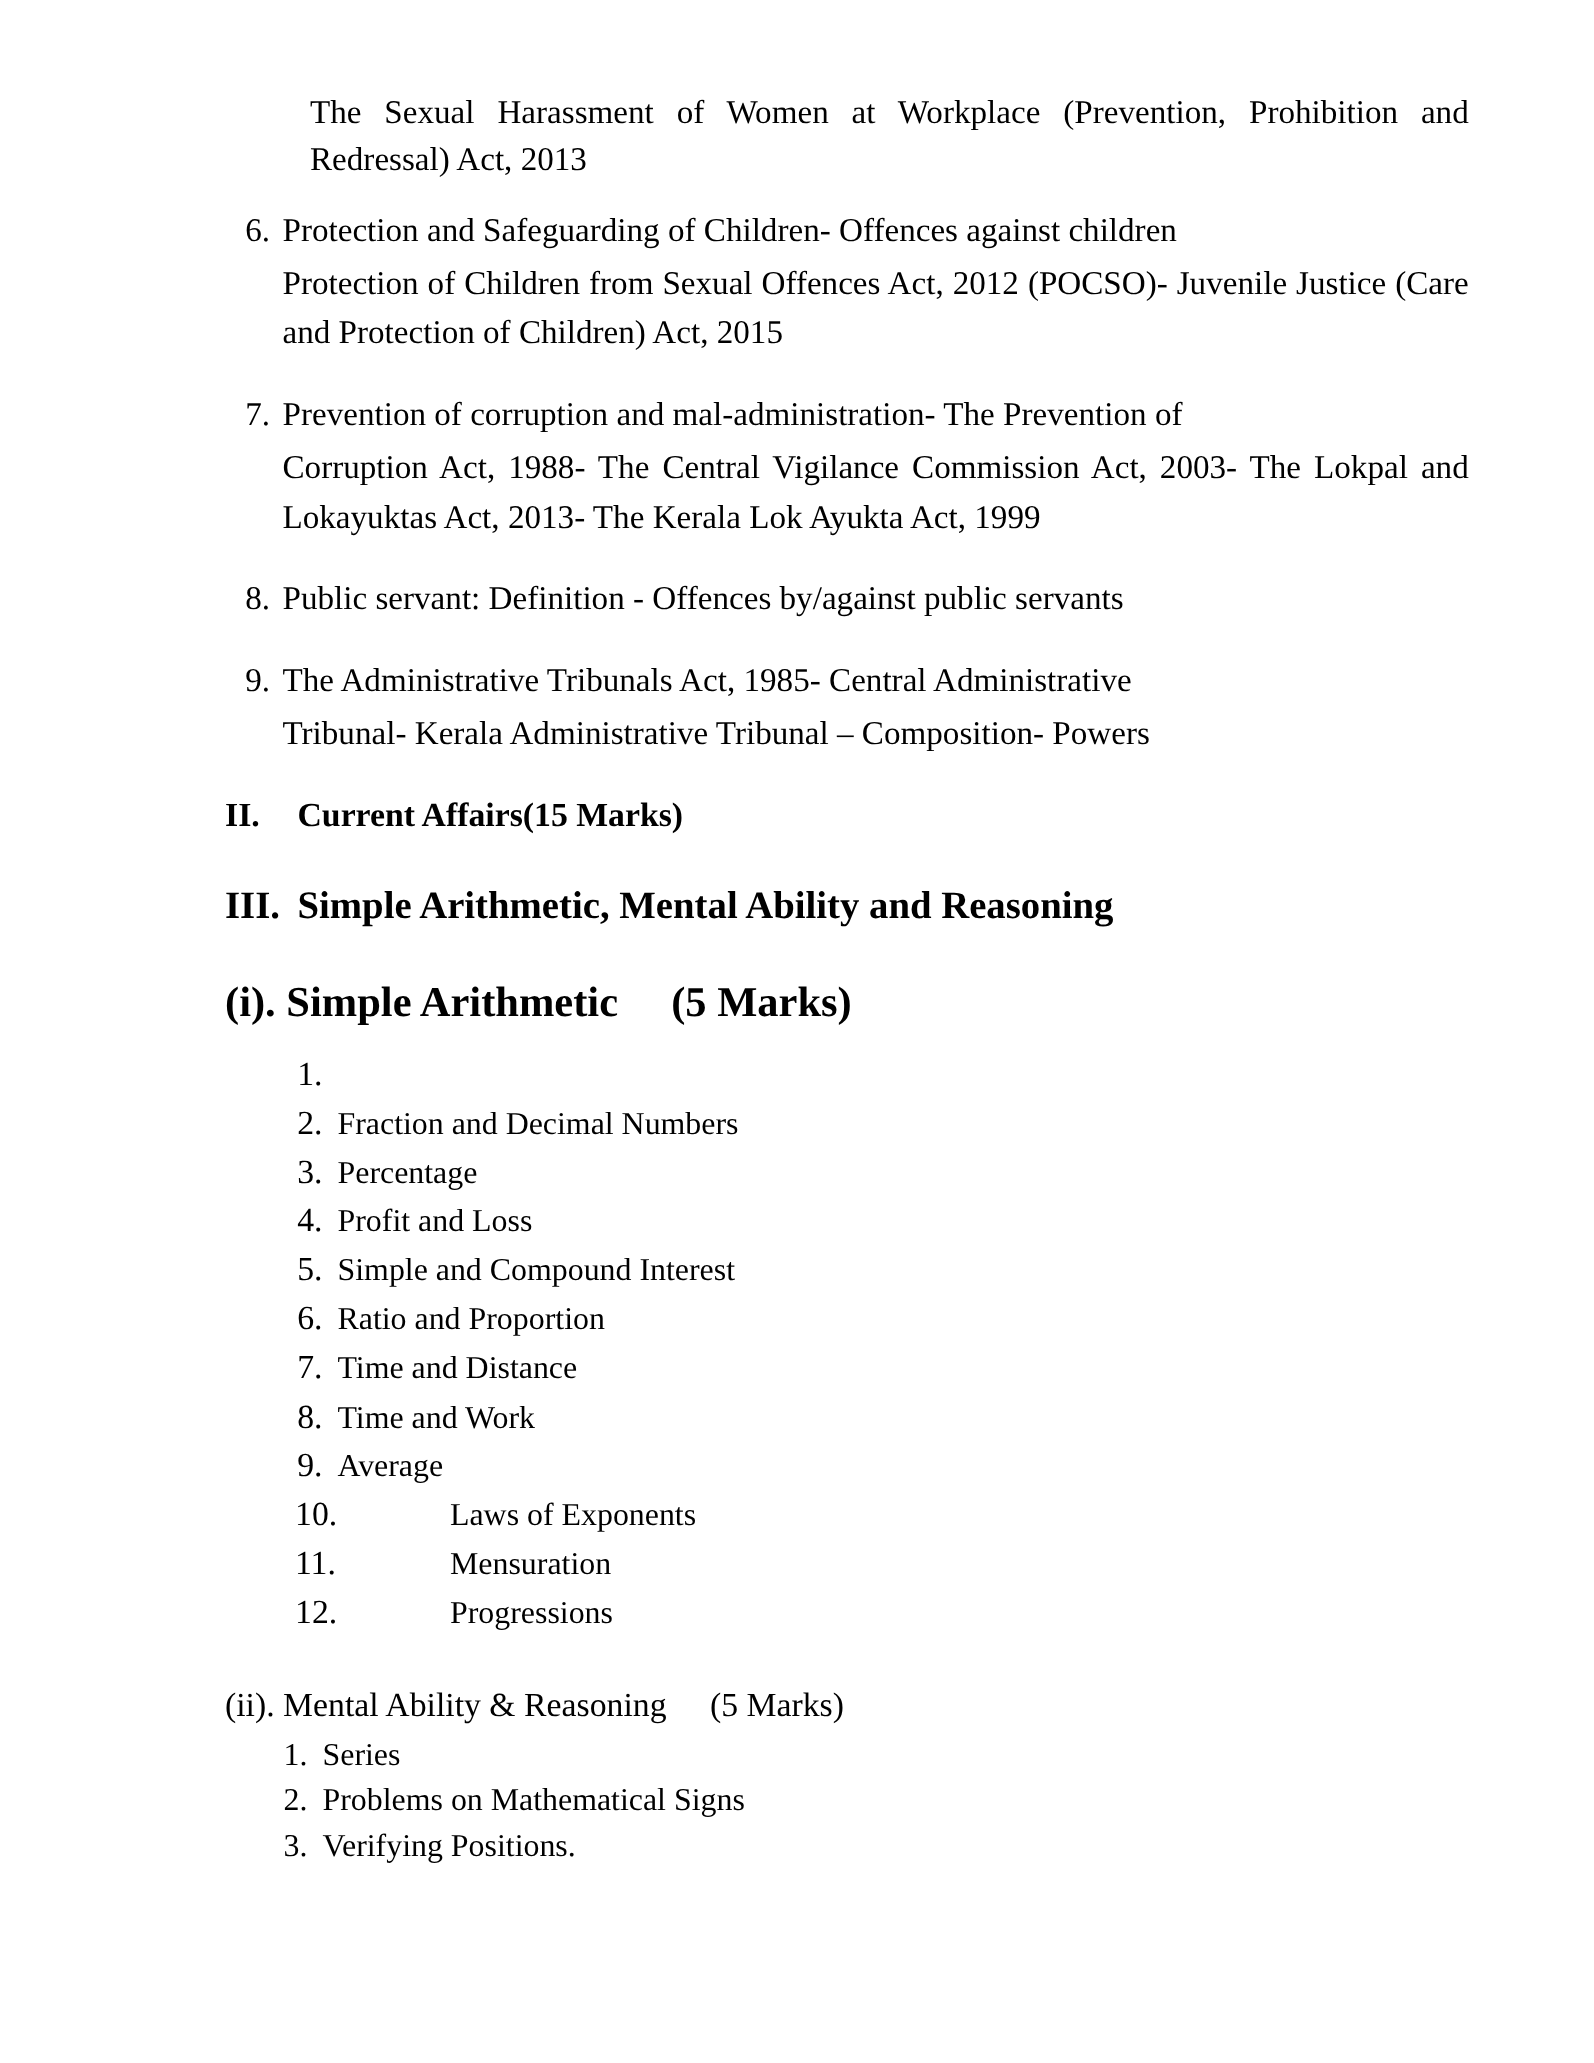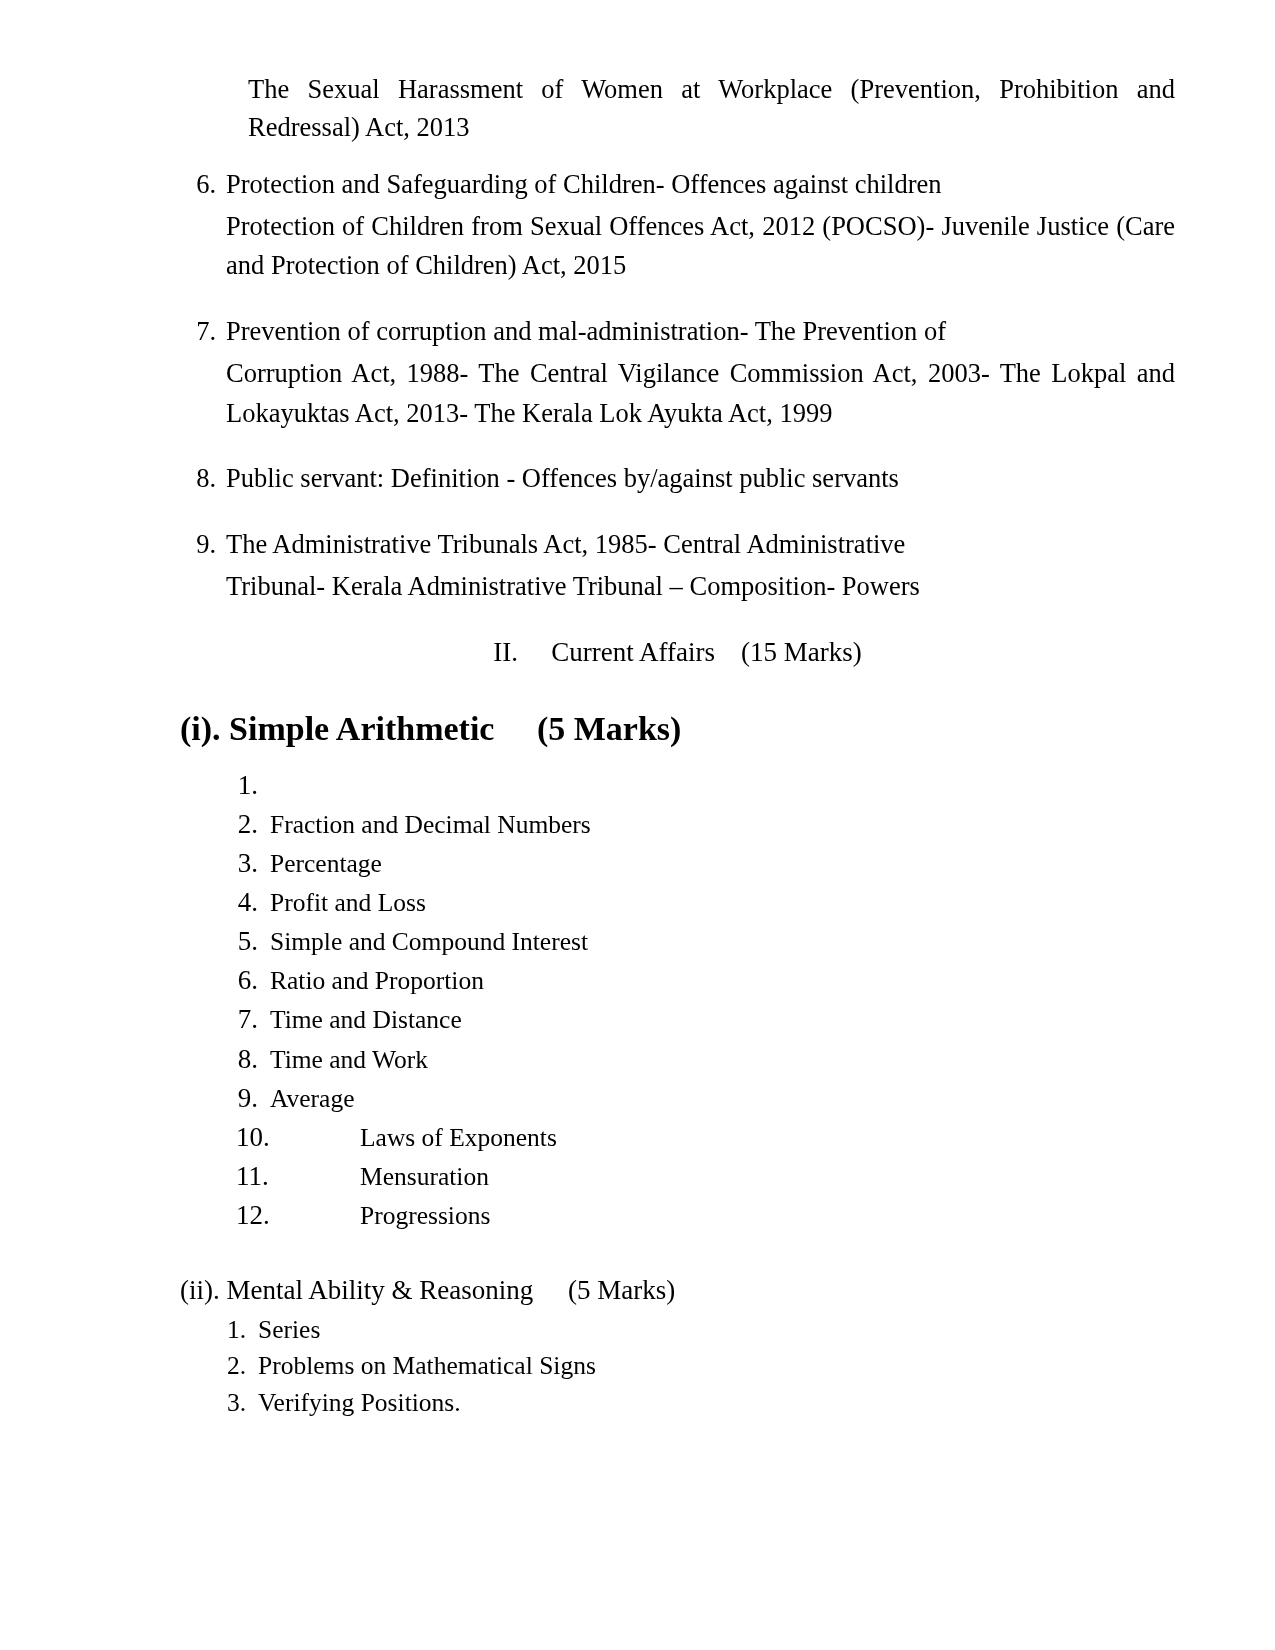--- a/index.html
+++ b/index.html
@@ -53,44 +53,42 @@
   .just {
     text-align: justify;
     text-justify: inter-word;
   }
   .first-line-just {
     text-align: justify;
     text-justify: inter-word;
     margin-bottom: 2px;
   }
   .roman-head {
-    font-weight: normal;
+    font-weight: bold;
     font-size: 27px;
     margin: 30px 0 0 0;
     display: flex;
-    justify-content: center;
   }
   .roman-head .rnum {
     width: 58px;
     flex: 0 0 58px;
   }
   .roman-head.big {
     font-size: 31px;
     margin-top: 38px;
   }
   .sub-head {
     font-weight: bold;
     font-size: 34px;
     margin: 42px 0 18px 0;
   }
   .sub-head .marks {
     margin-left: 34px;
   }
   .roman-head .marks {
-    margin-left: 26px;
   }
   .arith-list {
     list-style: none;
     margin: 0 0 0 28px;
     padding: 0;
   }
   .arith-list li {
     display: flex;
     align-items: baseline;
     font-size: 25.5px;
@@ -180,20 +178,24 @@
     </li>
 
   </ul>
 
   <div class="roman-head">
     <span class="rnum">II.</span>
     <span>Current Affairs</span>
     <span class="marks">(15 Marks)</span>
   </div>
 
+  <div class="roman-head big">
+    <span class="rnum">III.</span>
+    <span>Simple Arithmetic, Mental Ability and Reasoning</span>
+  </div>
 
   <div class="sub-head">
     <span>(i). Simple Arithmetic</span>
     <span class="marks">(5 Marks)</span>
   </div>
 
   <ul class="arith-list">
     <li>
       <span class="mk">1.</span>
     </li>

